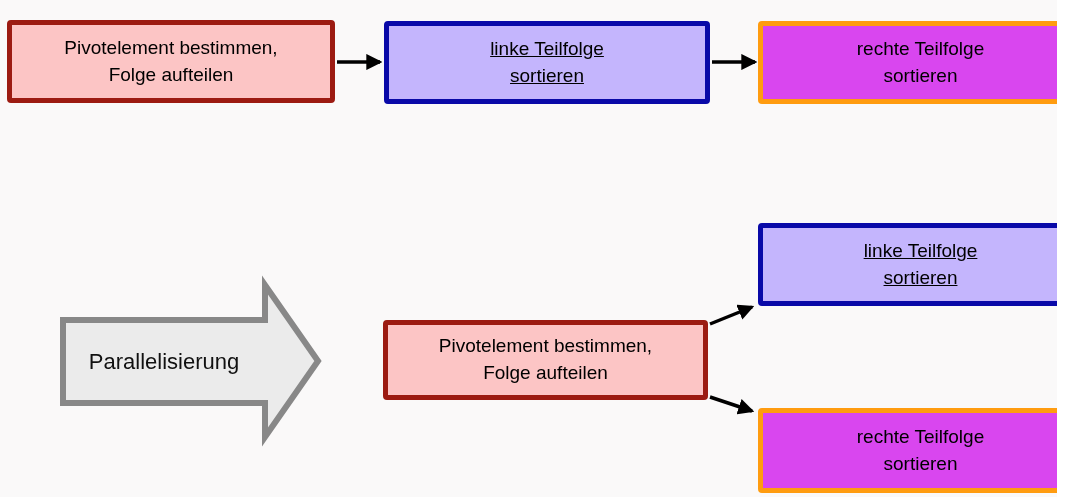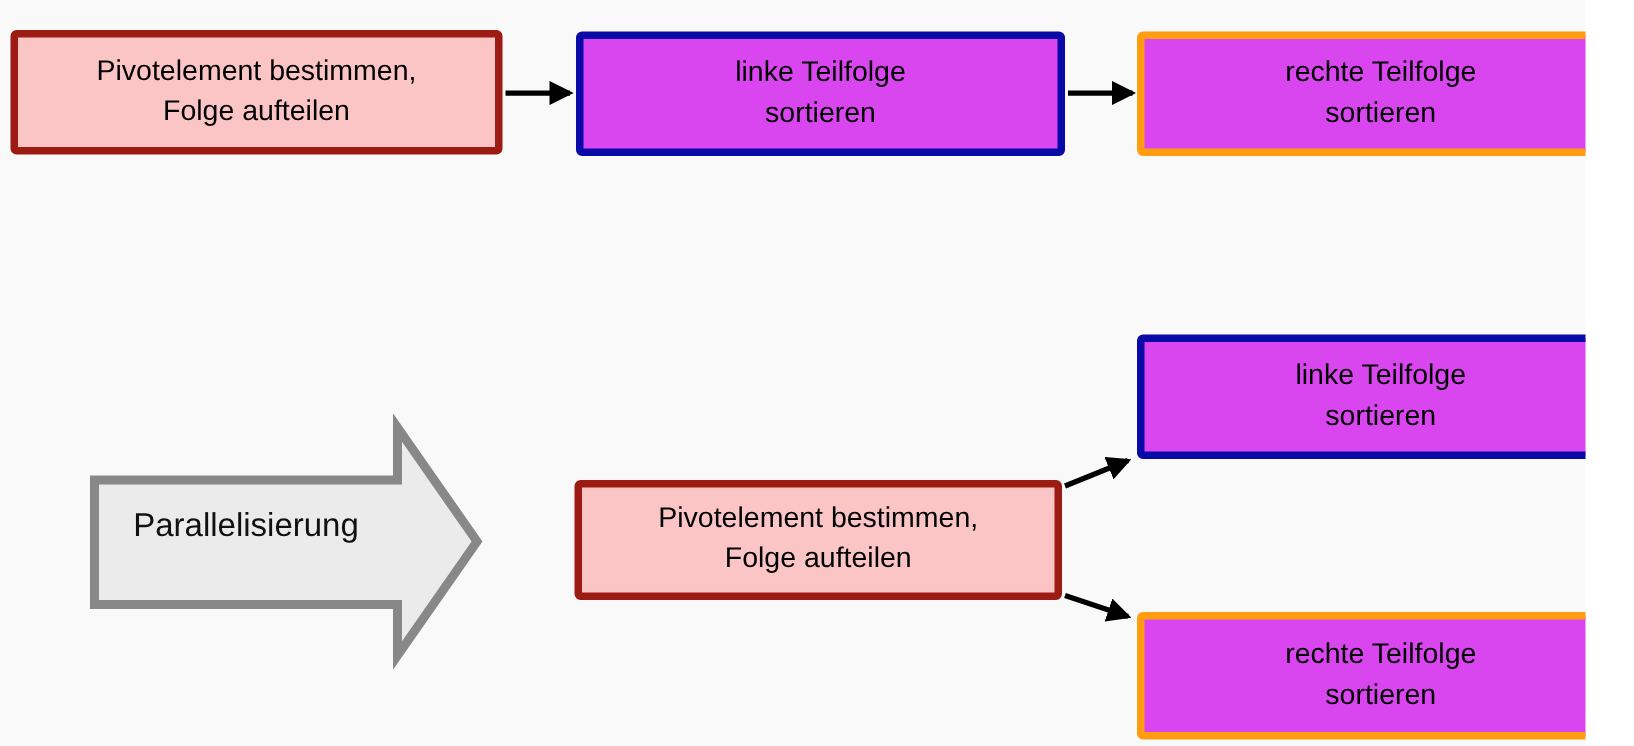--- a/index.html
+++ b/index.html
@@ -29,36 +29,36 @@
     display: flex;
     align-items: center;
     justify-content: center;
     text-align: center;
     font-size: 19px;
     line-height: 1.4;
     color: #000;
     white-space: pre-line;
   }
   .box.red    { background: #FCC5C5; border-color: #9C1B12; }
-  .box.blue   { background: #d946ef; border-color: #0909A8; }
+  .box.blue   { background: #c4b5fd; border-color: #0909A8; text-decoration: underline; }
   .box.yellow { background: #d946ef; border-color: #FF9C10; }
 
   
   .box-top-pivot  { left: 7px;   top: 20px; width: 328px; height: 83px; }
   .box-top-left   { left: 384px; top: 21px; width: 326px; height: 83px; }
   .box-top-right  { left: 758px; top: 21px; width: 325px; height: 83px; }
 
   
   .box-bot-pivot  { left: 383px; top: 320px; width: 325px; height: 80px; }
   .box-bot-left   { left: 758px; top: 223px; width: 325px; height: 83px; }
   .box-bot-right  { left: 758px; top: 408px; width: 325px; height: 85px; }
 
   .parallel-label {
     position: absolute;
-    left: 63px; top: 308px;
+    left: 63px; top: 320px;
     width: 202px; height: 83px;
     display: flex;
     align-items: center;
     justify-content: center;
     font-size: 22px;
     color: #111;
   }
 </style>
 </head>
 <body>

